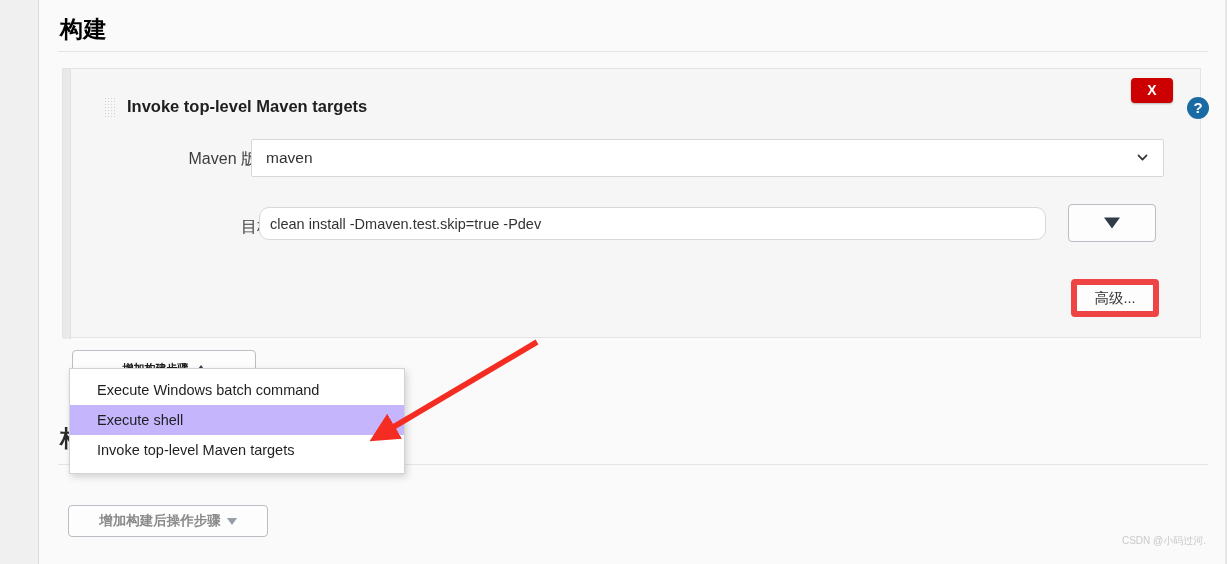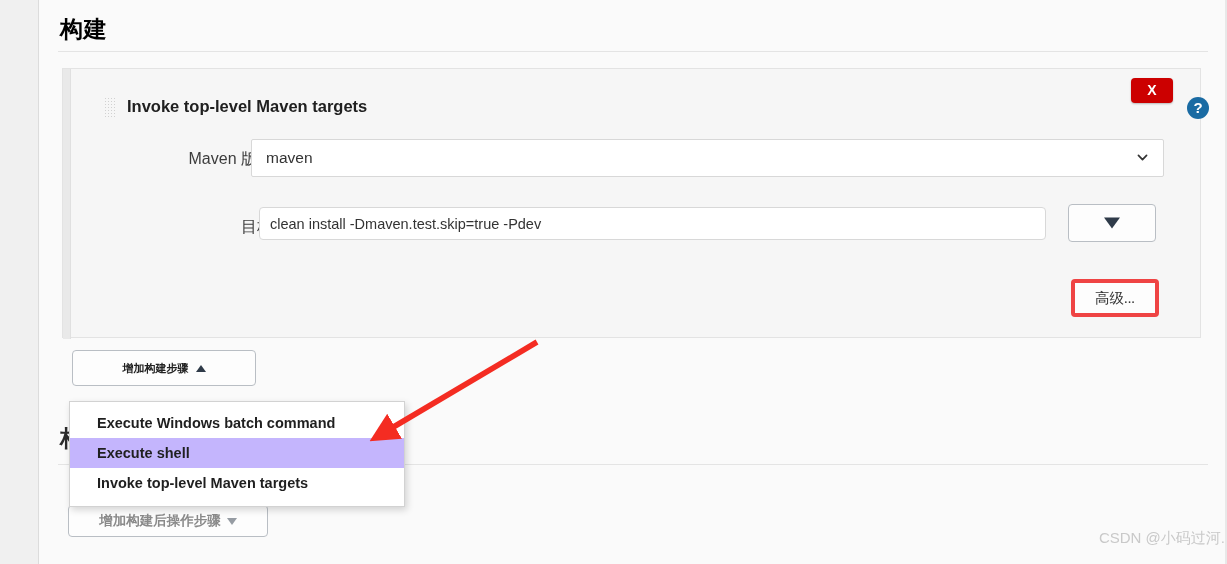--- a/index.html
+++ b/index.html
@@ -149,21 +149,21 @@
     right: 14px; top: 11px;
     width: 13px; height: 13px;
   }
 
   .text-input {
     position: absolute;
     left: 196px; top: 138px;
     width: 787px; height: 33px;
     background: #ffffff;
     border: 1px solid #d8d8d8;
-    border-radius: 4px;
+    border-radius: 10px;
     font-family: "Liberation Sans", sans-serif;
     font-size: 14.5px;
     color: #333333;
     padding: 0 10px;
     outline: none;
   }
 
   .triangle-btn {
     position: absolute;
     left: 1005px; top: 135px;
@@ -181,23 +181,23 @@
     border-left: 8px solid transparent;
     border-right: 8px solid transparent;
     border-top: 11px solid #2f3b49;
   }
 
   .advanced-btn {
     position: absolute;
     left: 1008px; top: 210px;
     width: 88px; height: 38px;
     background: #fdfdfd;
-    border: 4px solid #ef4444;
-    border-radius: 4px;
-    font-family: Liberation Serif, serif;
+    border: 6px solid #ef4444;
+    border-radius: 4px;
+    font-family: Liberation Sans, sans-serif;
     font-size: 14.5px;
     color: #333333;
     cursor: pointer;
   }
 
   
   .add-step-btn {
     position: absolute;
     left: 32px; top: 350px;
     width: 184px; height: 36px;
@@ -251,28 +251,27 @@
     z-index: 1;
     display: flex;
     align-items: center;
     justify-content: center;
     gap: 6px;
   }
 
   
   .dropdown-menu {
     position: absolute;
-    left: 29px; top: 401px;
+    left: 29px; top: 368px;
     width: 336px;
     background: #ffffff;
     border: 1px solid #d2d2d2;
     box-shadow: 2px 3px 7px rgba(0,0,0,.16);
     z-index: 10;
     padding: 6px 0 8px 0;
-    font-weight: bold;
   }
   .menu-item {
     height: 30px;
     line-height: 30px;
     padding-left: 27px;
     font-size: 14.5px;
     color: #1f1f1f;
     cursor: pointer;
     white-space: nowrap;
   }
@@ -285,22 +284,22 @@
     position: absolute;
     left: 0; top: 0;
     width: 1227px; height: 564px;
     pointer-events: none;
     z-index: 20;
   }
 
   
   .watermark {
     position: absolute;
-    right: 2px; bottom: 16px;
-    font-size: 15px;
+    right: 21px; bottom: 16px;
+    font-size: 10px;
     color: #c9c9c9;
     z-index: 15;
     white-space: nowrap;
   }
 
   .right-edge {
     position: absolute;
     right: 0; top: 0;
     width: 2px; height: 564px;
     background: #e8e8e8;

